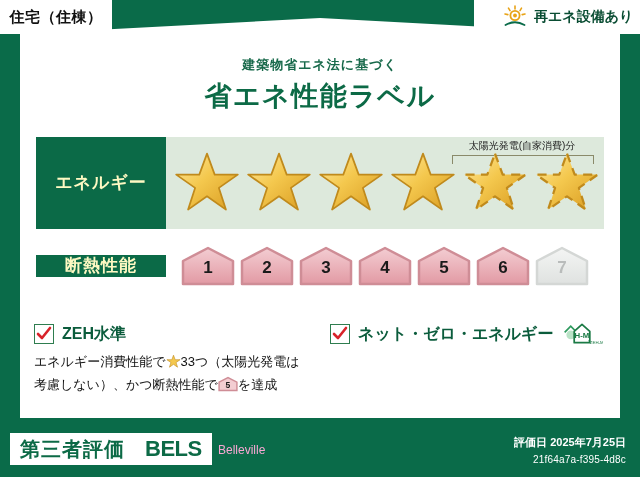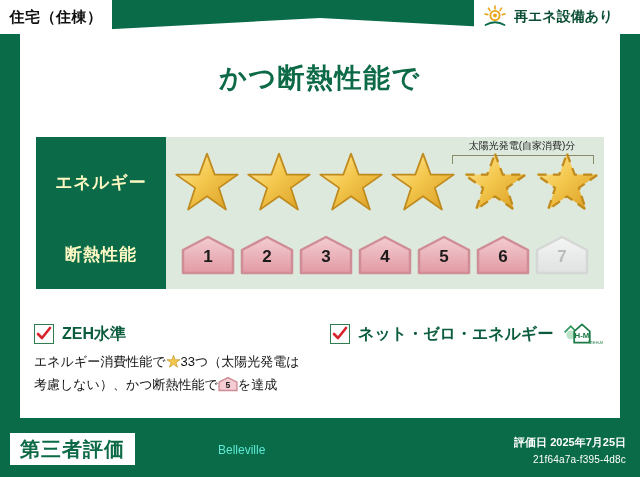--- a/index.html
+++ b/index.html
@@ -35,21 +35,21 @@
     letter-spacing: 0.5px;
   }
 
   
   .tab-saiene {
     position: absolute;
     right: 0px; top: 0px;
     width: 166px; height: 34px;
     background: #ffffff;
     display: flex; align-items: center; gap: 6px;
-    padding-left: 8px;
+    padding-left: 28px;
     font-size: 14px; font-weight: bold;
     color: #0a4d33;
   }
   .sun-icon { width: 26px; height: 24px; flex: none; }
 
   
   .title-wrap {
     position: absolute;
     left: 0; top: 56px; width: 640px;
     text-align: center;
@@ -64,21 +64,21 @@
     color: #0c6a46; letter-spacing: 1.5px;
   }
 
   
   .row {
     position: absolute;
     display: flex;
     align-items: stretch;
   }
   .row-energy { left: 36px; top: 137px; width: 568px; height: 92px; }
-  .row-insul  { left: 36px; top: 221px; width: 568px; height: 68px; }
+  .row-insul  { left: 36px; top: 232px; width: 568px; height: 68px; align-items: center; }
 
   .row-label {
     width: 130px;
     background: #0b6a47;
     color: #fef9c3;
     display: flex; flex-direction: column;
     align-items: center; justify-content: center;
     font-size: 17px; font-weight: bold;
     line-height: 1.25; letter-spacing: 1px;
     flex: none;
@@ -173,21 +173,21 @@
   .bels-box {
     position: absolute; left: 10px; top: 8px;
     height: 32px; padding: 0 10px;
     background: #ffffff;
     display: flex; align-items: center; gap: 20px;
   }
   .bels-jp { font-size: 20px; font-weight: bold; color: #0c6a46; letter-spacing: 1px;}
   .bels-en { font-size: 22px; font-weight: bold; color: #0c6a46; letter-spacing: -0.5px;}
   .bels-name {
     position: absolute; left: 218px; top: 18px;
-    font-size: 12px; color: #5eead4;
+    font-size: 12px; color: #f9a8d4;
   }
   .eval-date {
     position: absolute; right: 14px; top: 10px;
     font-size: 11px; font-weight: bold; color: #ffffff;
   }
   .eval-id {
     position: absolute; right: 14px; top: 29px;
     font-size: 10px; color: #ffffff; letter-spacing: 0.2px;
   }
 </style>
@@ -214,21 +214,22 @@
         </g>
         <circle cx="13" cy="10.5" r="4.6" fill="none" stroke="#e8a317" stroke-width="1.8"></circle>
         <circle cx="13" cy="10.5" r="1.9" fill="#e8a317"></circle>
         <path d="M3.5 20 Q13 14.5 22.5 20" fill="none" stroke="#0a6b49" stroke-width="1.8" stroke-linecap="round"></path>
       </svg>
     </span>
     <span>再エネ設備あり</span>
   </div>
 
   <div class="title-wrap">
-    <div class="maintitle">かつ断熱性能で</div>
+    <div class="subtitle">建築物省エネ法に基づく</div>
+    <div class="maintitle">省エネ性能ラベル</div>
   </div>
 
   <div class="row row-energy">
     <div class="row-label">
       <span>エネルギー</span>
     </div>
     <div class="row-body">
       <div class="solar-note">太陽光発電(自家消費)分</div>
       <div class="solar-bracket"></div>
       <div class="stars">
@@ -374,20 +375,21 @@
           <text x="24" y="20" font-size="9" font-weight="bold" text-anchor="middle" fill="#1b7a45" font-family="Liberation Sans, sans-serif">H-M</text>
           <text x="41" y="27" font-size="5" text-anchor="middle" fill="#1b7a45" font-family="Liberation Sans, sans-serif">『ZEH-M』</text>
         </svg>
       </span>
     </div>
   </div>
 
   <div class="footer">
     <div class="bels-box">
       <span class="bels-jp">第三者評価</span>
+      <span class="bels-en">BELS</span>
     </div>
     <div class="bels-name">Belleville</div>
     <div class="eval-date">
       <span>評価日</span>
       <span>2025年7月25日</span>
     </div>
     <div class="eval-id">21f64a7a-f395-4d8c</div>
   </div>
 
 </div>

